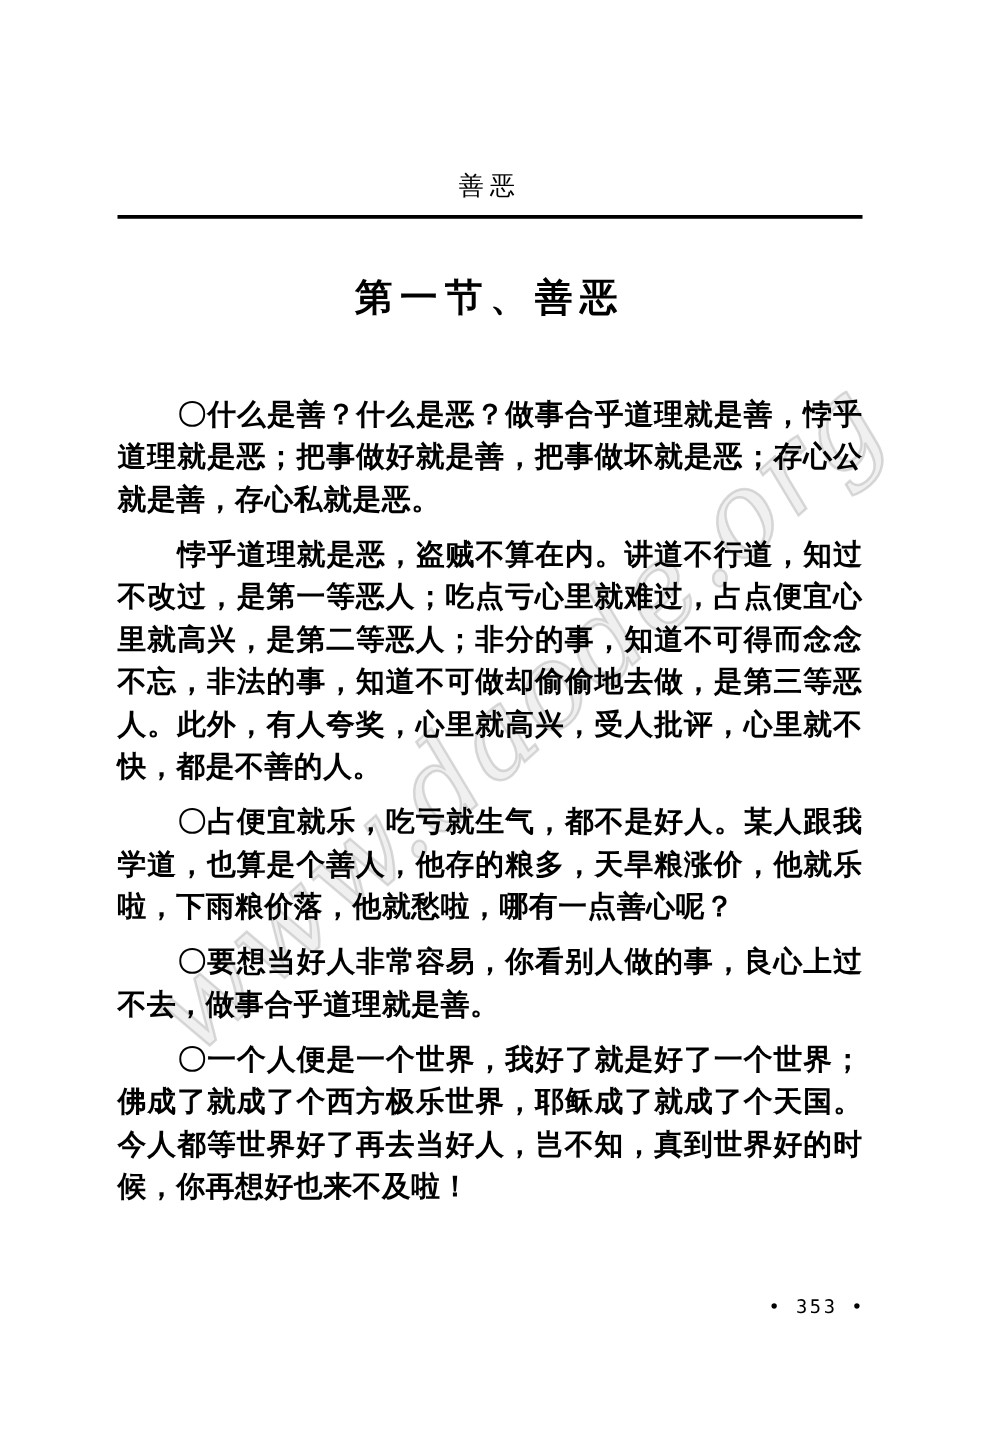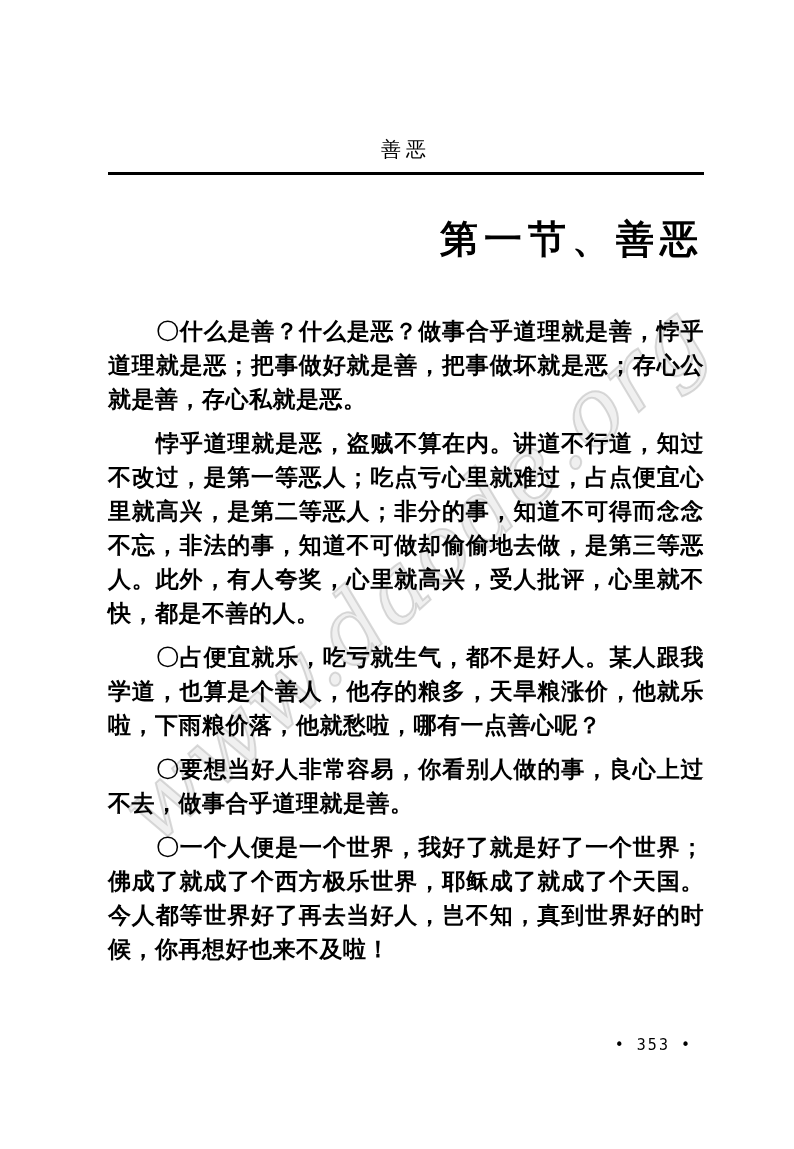--- a/index.html
+++ b/index.html
@@ -33,21 +33,21 @@
     color: rgba(205, 205, 205, 0.30);
     -webkit-text-stroke: 2px rgba(185, 185, 185, 0.55);
     transform: rotate(-42deg);
     z-index: 0;
     pointer-events: none;
     user-select: none;
   }
 
   .content {
     position: absolute;
-    left: 108px;
+    left: 94px;
     top: 0;
     width: 596px;
     z-index: 1;
   }
 
   .running-header {
     margin-top: 136px;
     height: 26px;
     line-height: 26px;
     text-align: center;
@@ -56,24 +56,24 @@
   }
 
   .header-rule {
     margin-top: 10px;
     height: 3px;
     background: #000000;
   }
 
   .section-title {
     margin-top: 38px;
-    text-align: right;
+    text-align: center;
     font-family: "DejaVu Sans", "Liberation Sans", sans-serif;
     font-weight: 700;
-    font-size: 38px;
+    font-size: 30px;
     line-height: 52px;
     letter-spacing: 6px;
   }
 
   .body-text {
     margin-top: 50px;
     font-weight: bold;
   }
 
   .body-text p {

